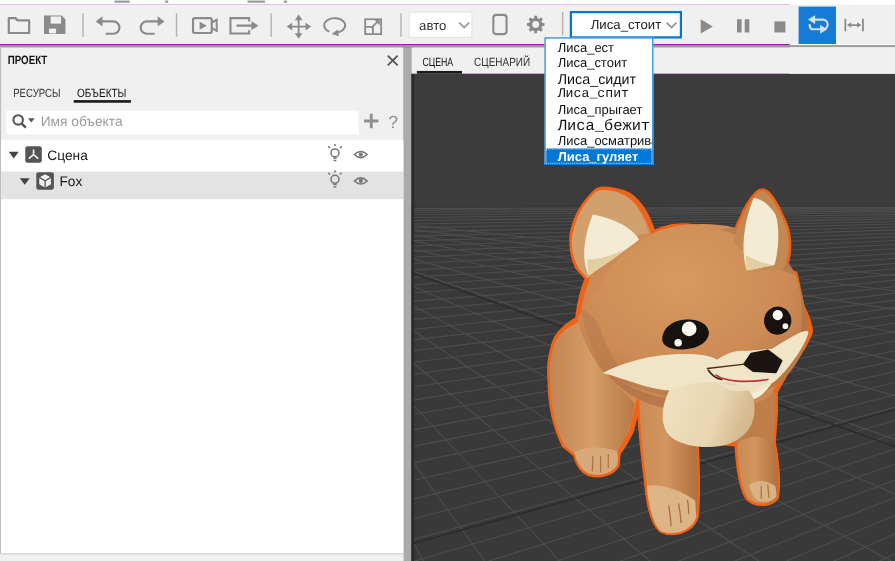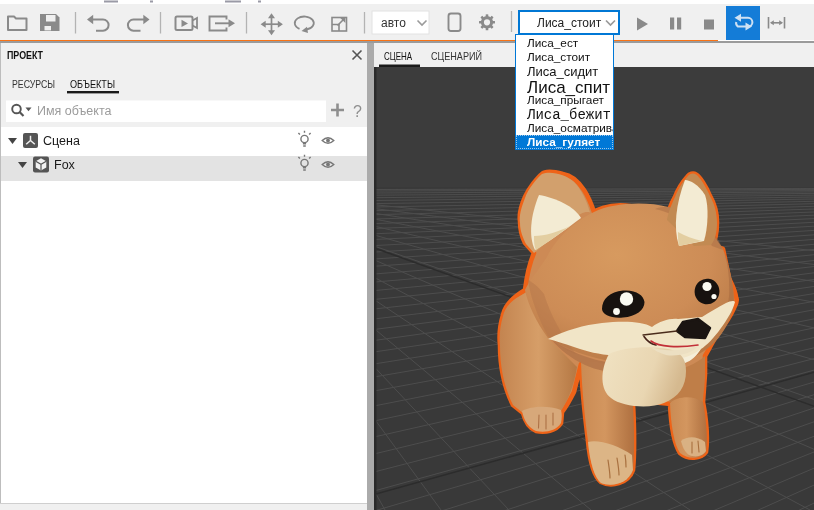--- a/index.html
+++ b/index.html
@@ -1,19 +1,19 @@
 <!DOCTYPE html>
 <html><head><meta charset="utf-8">
 <style>
 html,body{margin:0;padding:0;width:814px;height:510px;overflow:hidden;
 font-family:"Liberation Sans",sans-serif;background:#fff;}
 .abs{position:absolute;}
 </style></head>
 <body>
-<div class="abs" style="left:0;top:0;width:718px;height:510px;background:#f97316;text-align:center;">
+<div class="abs" style="left:0;top:0;width:718px;height:510px;background:#a21caf;text-align:center;">
 <div class="abs" style="left:0;top:4px;width:814px;height:36px;background:#f0f0f0;"></div>
 <div class="abs" style="left:0;top:40.5px;width:814px;height:2.5px;background:#9b9b9b;"></div>
 <div class="abs" style="left:0;top:43px;width:367px;height:467px;background:#f0f0f0;border-left:1px solid #bdbdbd;box-sizing:border-box;"></div>
 <div class="abs" style="left:1px;top:127px;width:366px;height:376px;background:#ffffff;"></div>
 <div class="abs" style="left:1px;top:156px;width:366px;height:25px;background:#e3e3e3;"></div>
 <div class="abs" style="left:0;top:503px;width:367px;height:7px;background:#f0f0f0;border-top:1px solid #cfcfcf;box-sizing:border-box;"></div>
 <div class="abs" style="left:367px;top:43px;width:7px;height:467px;background:#ababab;"></div>
 <div class="abs" style="left:374px;top:43px;width:440px;height:24px;background:#f0f0f0;"></div>
 <svg class="abs" style="left:374px;top:67px;" width="440" height="443" viewBox="374 67 440 443">
 <rect x="374" y="67" width="440" height="443" fill="#3c3c3c"></rect>
@@ -264,23 +264,23 @@
 <g>
         <path d="M322.2 164.5 Q328 158.9 333.8 164.5 Q328 170.1 322.2 164.5 Z" stroke="#777" stroke-width="1.4" fill="none"></path>
 <circle cx="328" cy="164.5" r="1.9" fill="#777"></circle>
       </g>
 </svg>
 <svg class="abs" style="left:374px;top:42px;" width="440" height="26" viewBox="374 42 440 26">
 <text x="384" y="60" font-size="10.8" fill="#111" textLength="28" lengthAdjust="spacingAndGlyphs">СЦЕНА</text>
 <text x="431" y="60" font-size="10.8" fill="#333" textLength="51" lengthAdjust="spacingAndGlyphs">СЦЕНАРИЙ</text>
 <rect x="379" y="64.5" width="41" height="2.5" fill="#1a1a1a"></rect>
 </svg>
-<div class="abs" style="left:515px;top:34px;width:99px;height:116px;background:#fff;border:1.5px solid #0078d7;box-sizing:border-box;overflow:hidden;padding-left:19px;">
+<div class="abs" style="left:495px;top:34px;width:99px;height:116px;background:#fff;border:1.5px solid #0078d7;box-sizing:border-box;overflow:hidden;padding-left:19px;">
 <div style="position:absolute;left:11px;top:0.5px;font-size:11.8px;color:#111;white-space:nowrap;">Лиса_ест</div>
       <div style="position:absolute;left:11px;top:14.8px;font-size:11.8px;color:#111;white-space:nowrap;">Лиса_стоит</div>
       <div style="position:absolute;left:11px;top:29.0px;font-size:13px;color:#111;white-space:nowrap;">Лиса_сидит</div>
-      <div style="position:absolute;left:11px;top:43.2px;font-size:17px;color:#111;white-space:nowrap;">Лиса_спит</div>
+      <div style="position:absolute;left:11px;top:43.2px;font-size:12px;color:#111;white-space:nowrap;font-family:Liberation Mono, monospace;">Лиса_спит</div>
       <div style="position:absolute;left:11px;top:57.5px;font-size:11.8px;color:#111;white-space:nowrap;">Лиса_прыгает</div>
       <div style="position:absolute;left:11px;top:71.8px;font-size:14px;color:#111;white-space:nowrap;font-family:Liberation Mono, monospace;">Лиса_бежит</div>
       <div style="position:absolute;left:11px;top:86.0px;font-size:11.8px;color:#111;white-space:nowrap;">Лиса_осматрива</div>
       <div style="position:absolute;left:0;top:99.8px;width:100%;height:14.2px;background:#0078d7;outline:1px dotted #9ec7e8;outline-offset:-1.5px;"></div>
       <div style="position:absolute;left:11px;top:100.2px;font-size:11.8px;color:#fff;white-space:nowrap;font-weight:bold;">Лиса_гуляет</div>
 </div>
 </div>
 </body></html>

